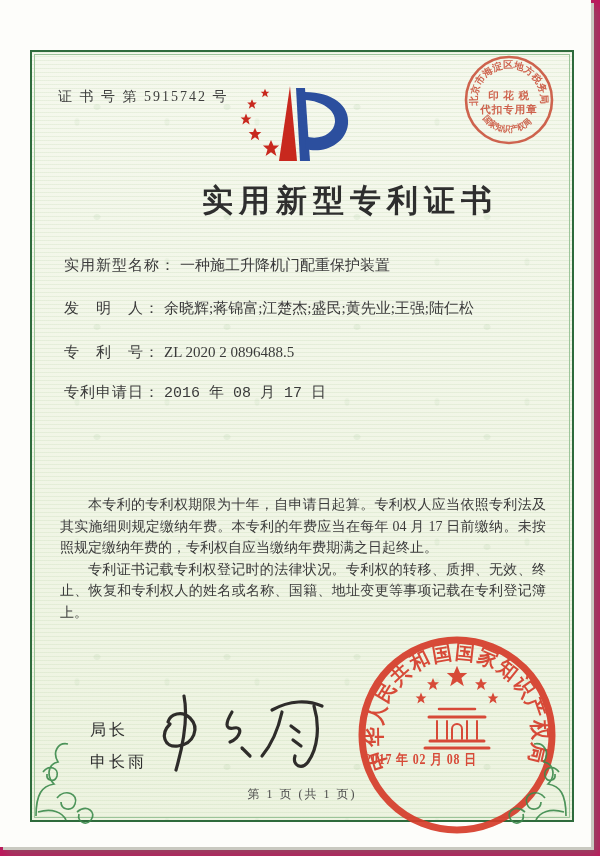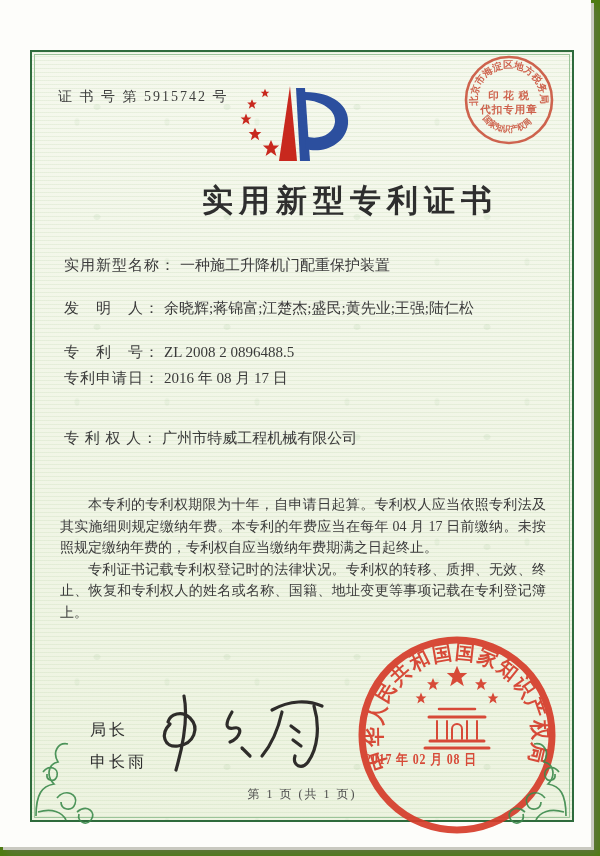--- a/index.html
+++ b/index.html
@@ -1,17 +1,17 @@
 <!DOCTYPE html>
 <html><head>
 <meta charset="utf-8">
 <style>
   html,body{margin:0;padding:0;background:#ffffff;}
   .stage{position:relative;width:600px;height:856px;overflow:hidden;
-         font-family:"Liberation Serif","DejaVu Serif",serif;background:#4d7c0f;}
+         font-family:"Liberation Serif","DejaVu Serif",serif;background:#be185d;}
   .paper{position:absolute;left:0;top:0;width:591px;height:847px;background:#fdfdfa;
          box-shadow:3px 3px 0 #c9c9c0, 7px 7px 9px rgba(110,110,100,.55);}
   .frame{position:absolute;left:30px;top:50px;width:540px;height:768px;
          border:2px solid #2e6b3c;
          background-image:
            radial-gradient(rgba(120,170,110,.10) 3px, transparent 4px),
            radial-gradient(rgba(120,170,110,.08) 2px, transparent 3px),
            repeating-linear-gradient(180deg, rgba(160,195,140,.16) 0 1px, rgba(0,0,0,0) 1px 4px),
            linear-gradient(#f5f8ed,#edf3e0);
          background-size:130px 110px, 90px 140px, auto, auto;}
@@ -49,27 +49,24 @@
 
       <div class="title">实用新型专利证书</div>
 
       <div class="field" style="top:204px;">
         <span class="flabel">实用新型名称：</span><span class="fvalue">一种施工升降机门配重保护装置</span>
       </div>
       <div class="field" style="top:247px;">
         <span class="flabel">发　明　人：</span><span class="fvalue">余晓辉;蒋锦富;江楚杰;盛民;黄先业;王强;陆仁松</span>
       </div>
       <div class="field" style="top:291px;">
-        <span class="flabel">专　利　号：</span><span class="fvalue">ZL 2008 2 0896488.5</span>
+        <span class="flabel">专　利　号：</span><span class="fvalue">ZL 2020 2 0896488.5</span>
       </div>
-      <div class="field" style="top:317px;">
+      <div class="field" style="top:331px;font-family:Liberation Mono, monospace;">
         <span class="flabel">专利申请日：</span><span class="fvalue">2016 年 08 月 17 日</span>
-      </div>
-      <div class="field" style="top:377px;">
-        <span class="flabel">专 利 权 人：</span><span class="fvalue">广州市特威工程机械有限公司</span>
       </div>
 
       <div class="bodytext">
         <p>本专利的专利权期限为十年，自申请日起算。专利权人应当依照专利法及其实施细则规定缴纳年费。本专利的年费应当在每年 04 月 17 日前缴纳。未按照规定缴纳年费的，专利权自应当缴纳年费期满之日起终止。</p>
         <p>专利证书记载专利权登记时的法律状况。专利权的转移、质押、无效、终止、恢复和专利权人的姓名或名称、国籍、地址变更等事项记载在专利登记簿上。</p>
       </div>
 
       <div class="office-title">局长</div>
       <div class="office-name">申长雨</div>
 

